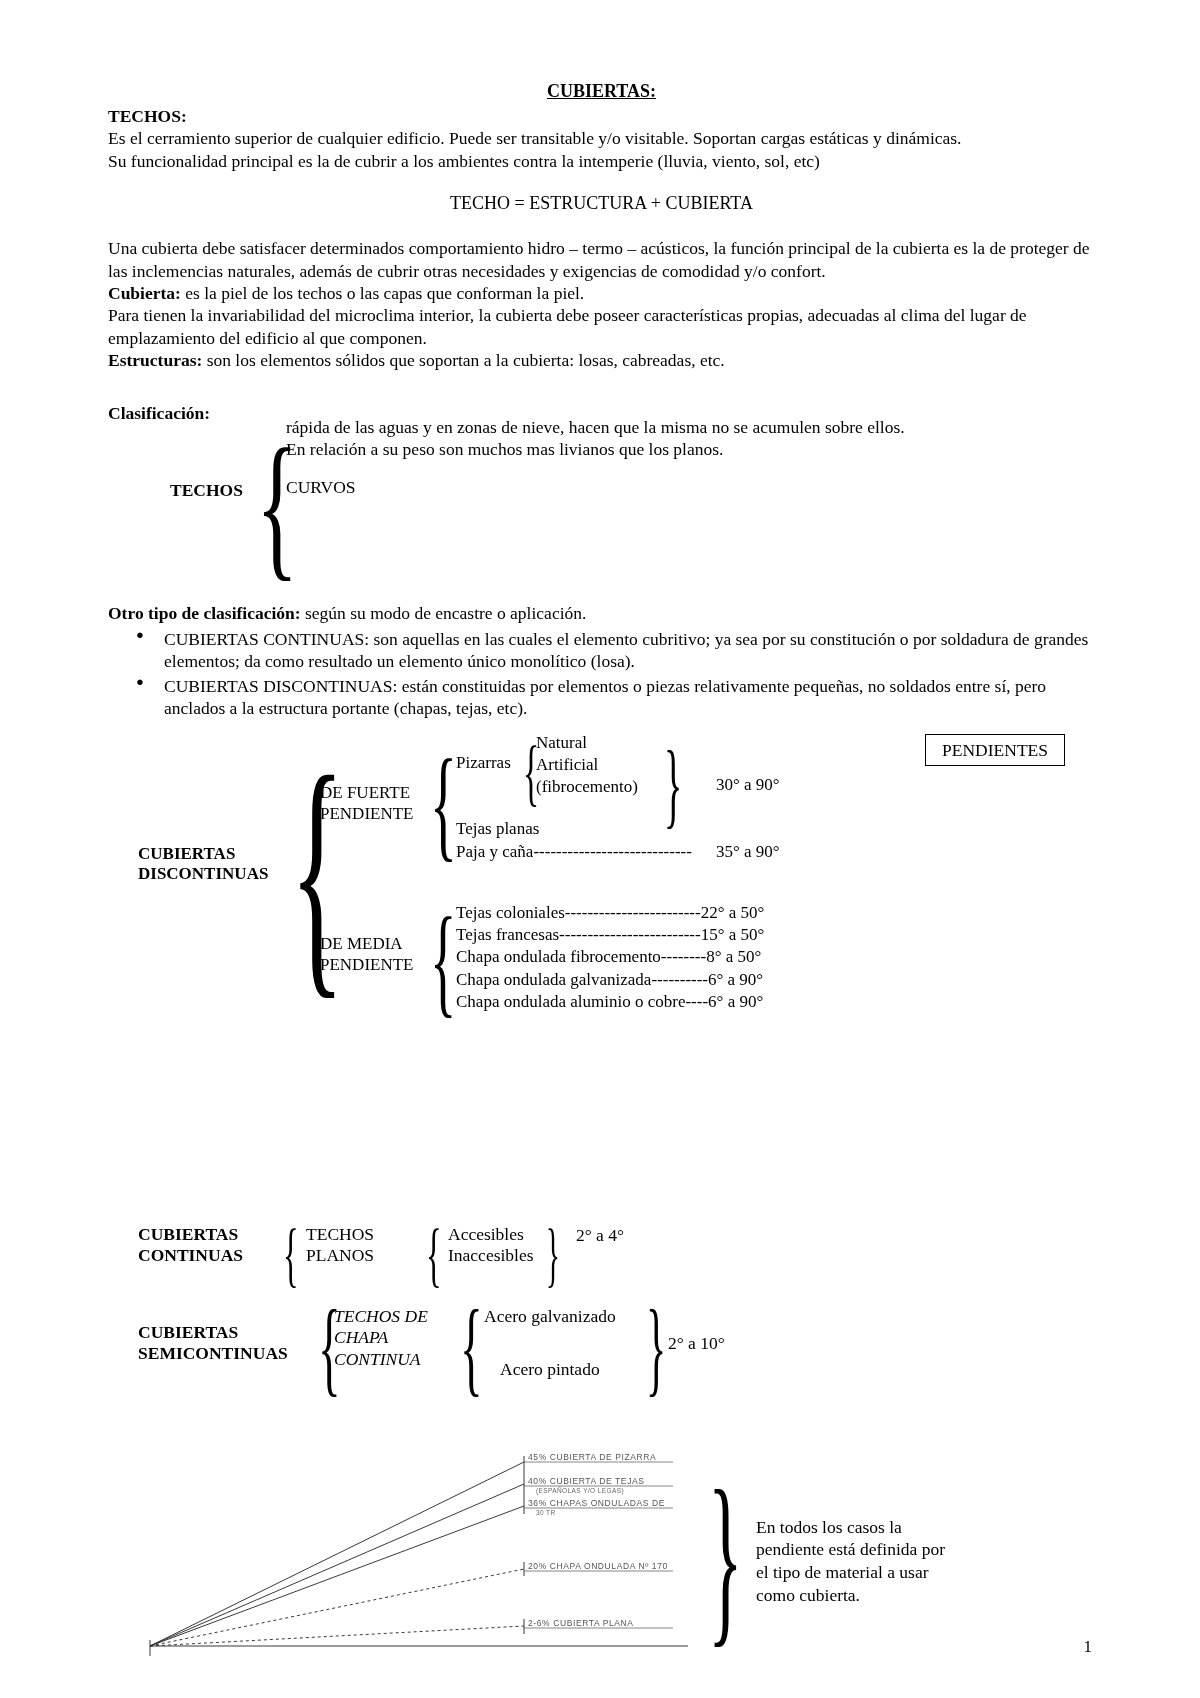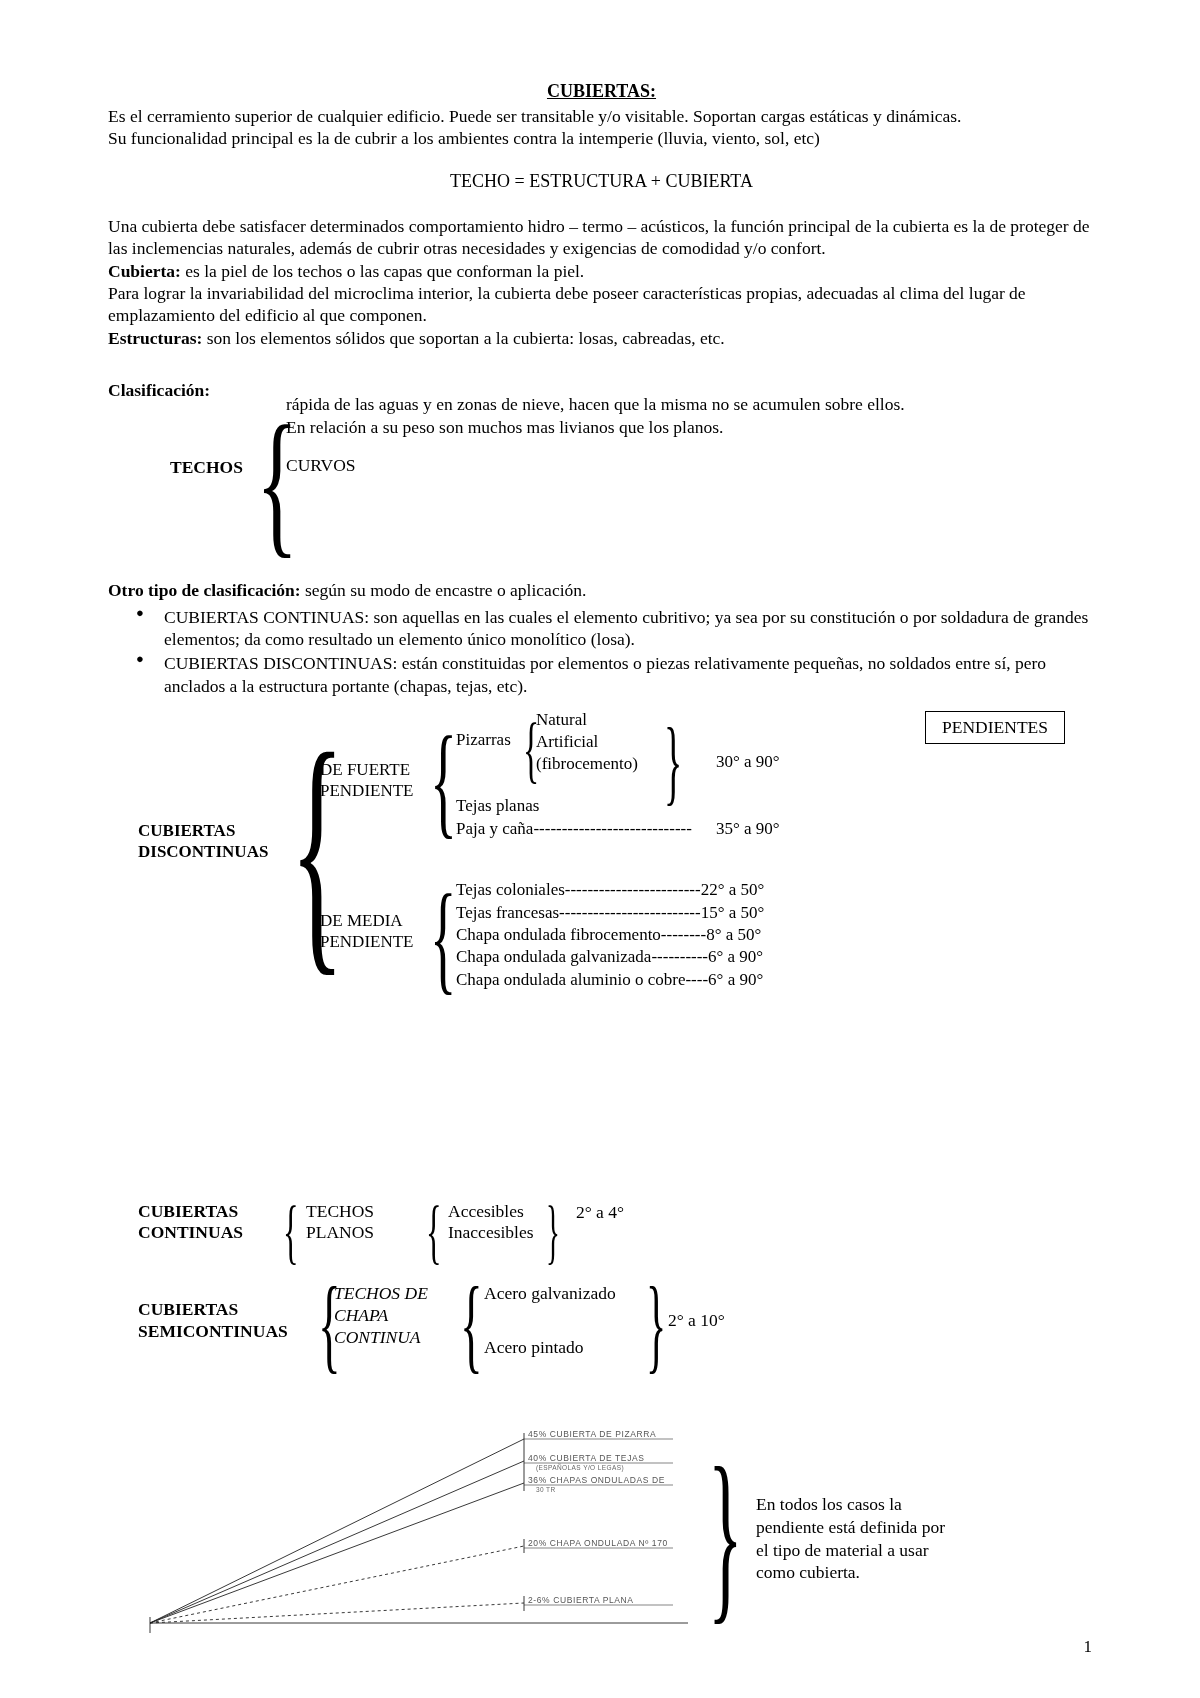--- a/index.html
+++ b/index.html
@@ -298,21 +298,21 @@
     line-height: 116px;
     transform: scaleX(0.45);
     transform-origin: left center;
   }
   .semi-items {
     position: absolute;
     left: 376px;
     top: 8px;
     line-height: 1.25;
   }
-  .semi-items .second { margin-top: 32px; }
+  .semi-items .second { margin-top: 32px; text-align: center; }
   .br-semi3 {
     position: absolute;
     left: 538px;
     top: -8px;
     font-size: 105px;
     line-height: 116px;
     transform: scaleX(0.4);
     transform-origin: left center;
   }
   .val-2a10 {
@@ -379,28 +379,29 @@
     font-size: 17px;
   }
 </style>
 </head>
 <body>
 
 <div class="page">
 
   <div class="doc-title">CUBIERTAS:</div>
 
+  <p class="bold">TECHOS:</p>
   <p class="para">Es el cerramiento superior de cualquier edificio. Puede ser transitable y/o visitable. Soportan cargas estáticas y dinámicas.</p>
   <p class="para">Su funcionalidad principal es la de cubrir a los ambientes contra la intemperie (lluvia, viento, sol, etc)</p>
 
   <div class="center-line">TECHO = ESTRUCTURA + CUBIERTA</div>
 
   <p class="para">Una cubierta debe satisfacer determinados comportamiento hidro – termo – acústicos, la función principal de la cubierta es la de proteger de las inclemencias naturales, además de cubrir otras necesidades y exigencias de comodidad y/o confort.</p>
   <p class="para"><span class="bold">Cubierta:</span><span> es la piel de los techos o las capas que conforman la piel.</span></p>
-  <p class="para">Para lograr la invariabilidad del microclima interior, la cubierta debe poseer características propias, adecuadas al clima del lugar de emplazamiento del edificio al que componen.</p>
+  <p class="para">Para tienen la invariabilidad del microclima interior, la cubierta debe poseer características propias, adecuadas al clima del lugar de emplazamiento del edificio al que componen.</p>
   <p class="para"><span class="bold">Estructuras:</span><span> son los elementos sólidos que soportan a la cubierta: losas, cabreadas, etc.</span></p>
 
   <div class="spacer-sm"></div>
 
   <div class="clas-block">
     <div class="clas-label">Clasificación:</div>
     <div class="techos-word">TECHOS</div>
     <div class="brace-big">{</div>
     <div class="clas-items">
       <div class="clas-item">

